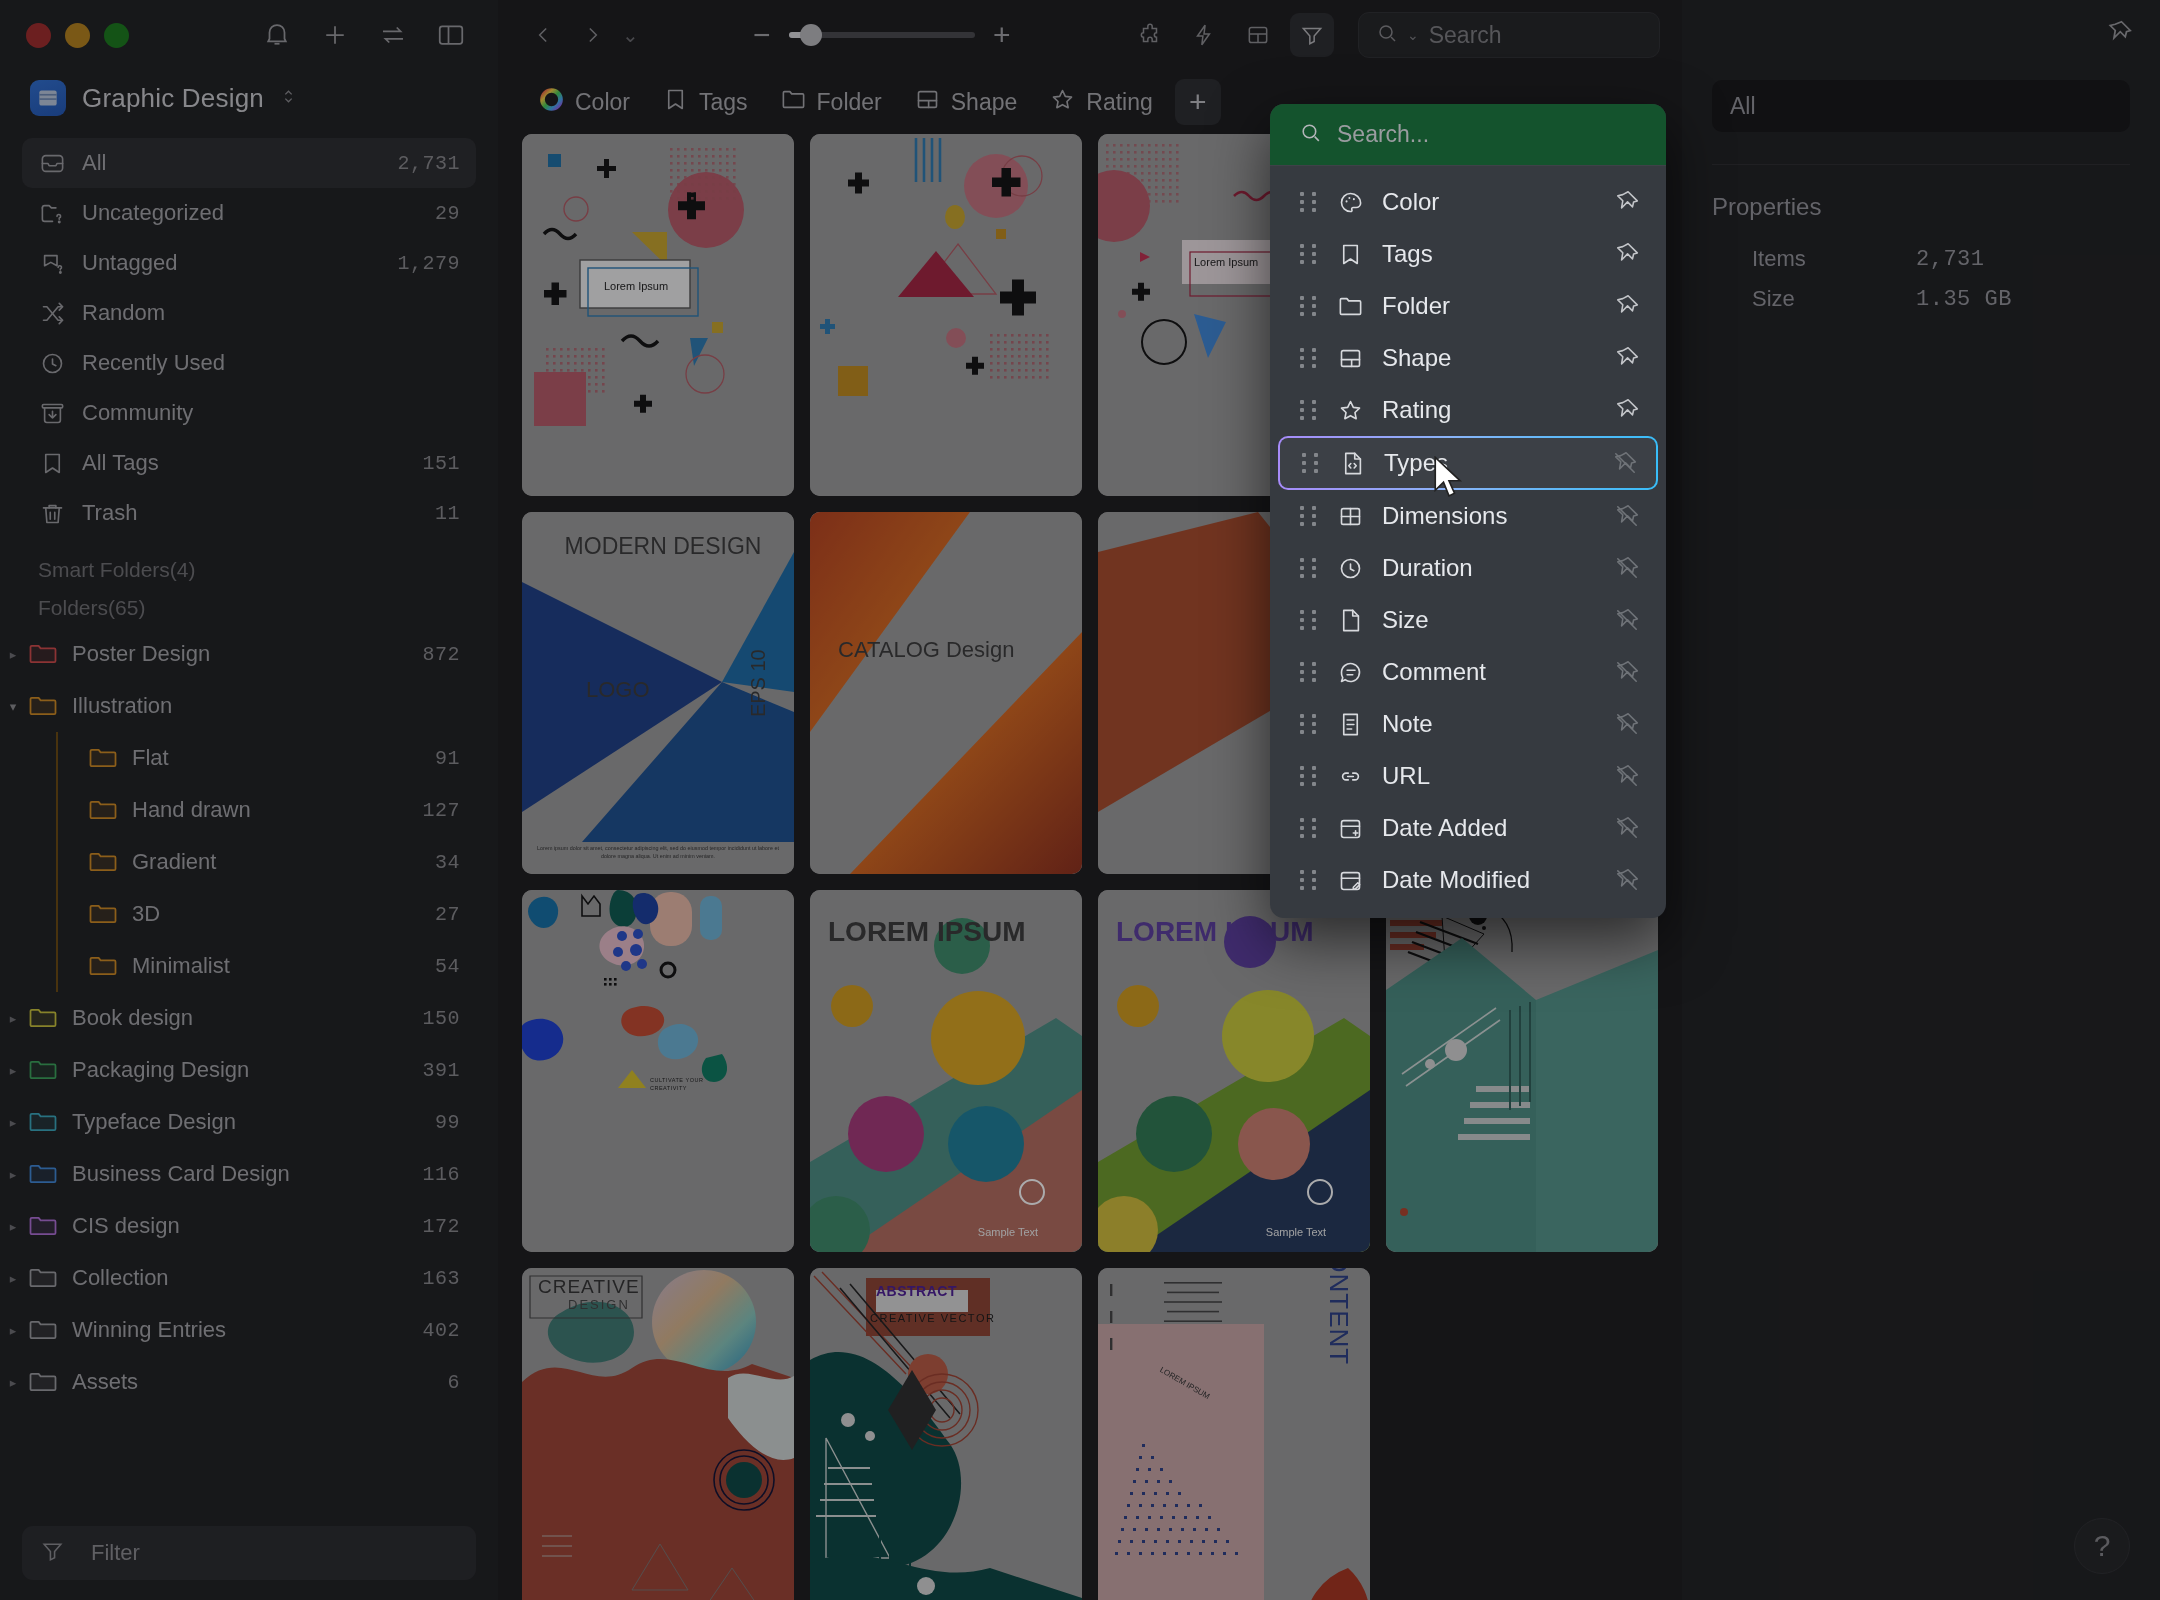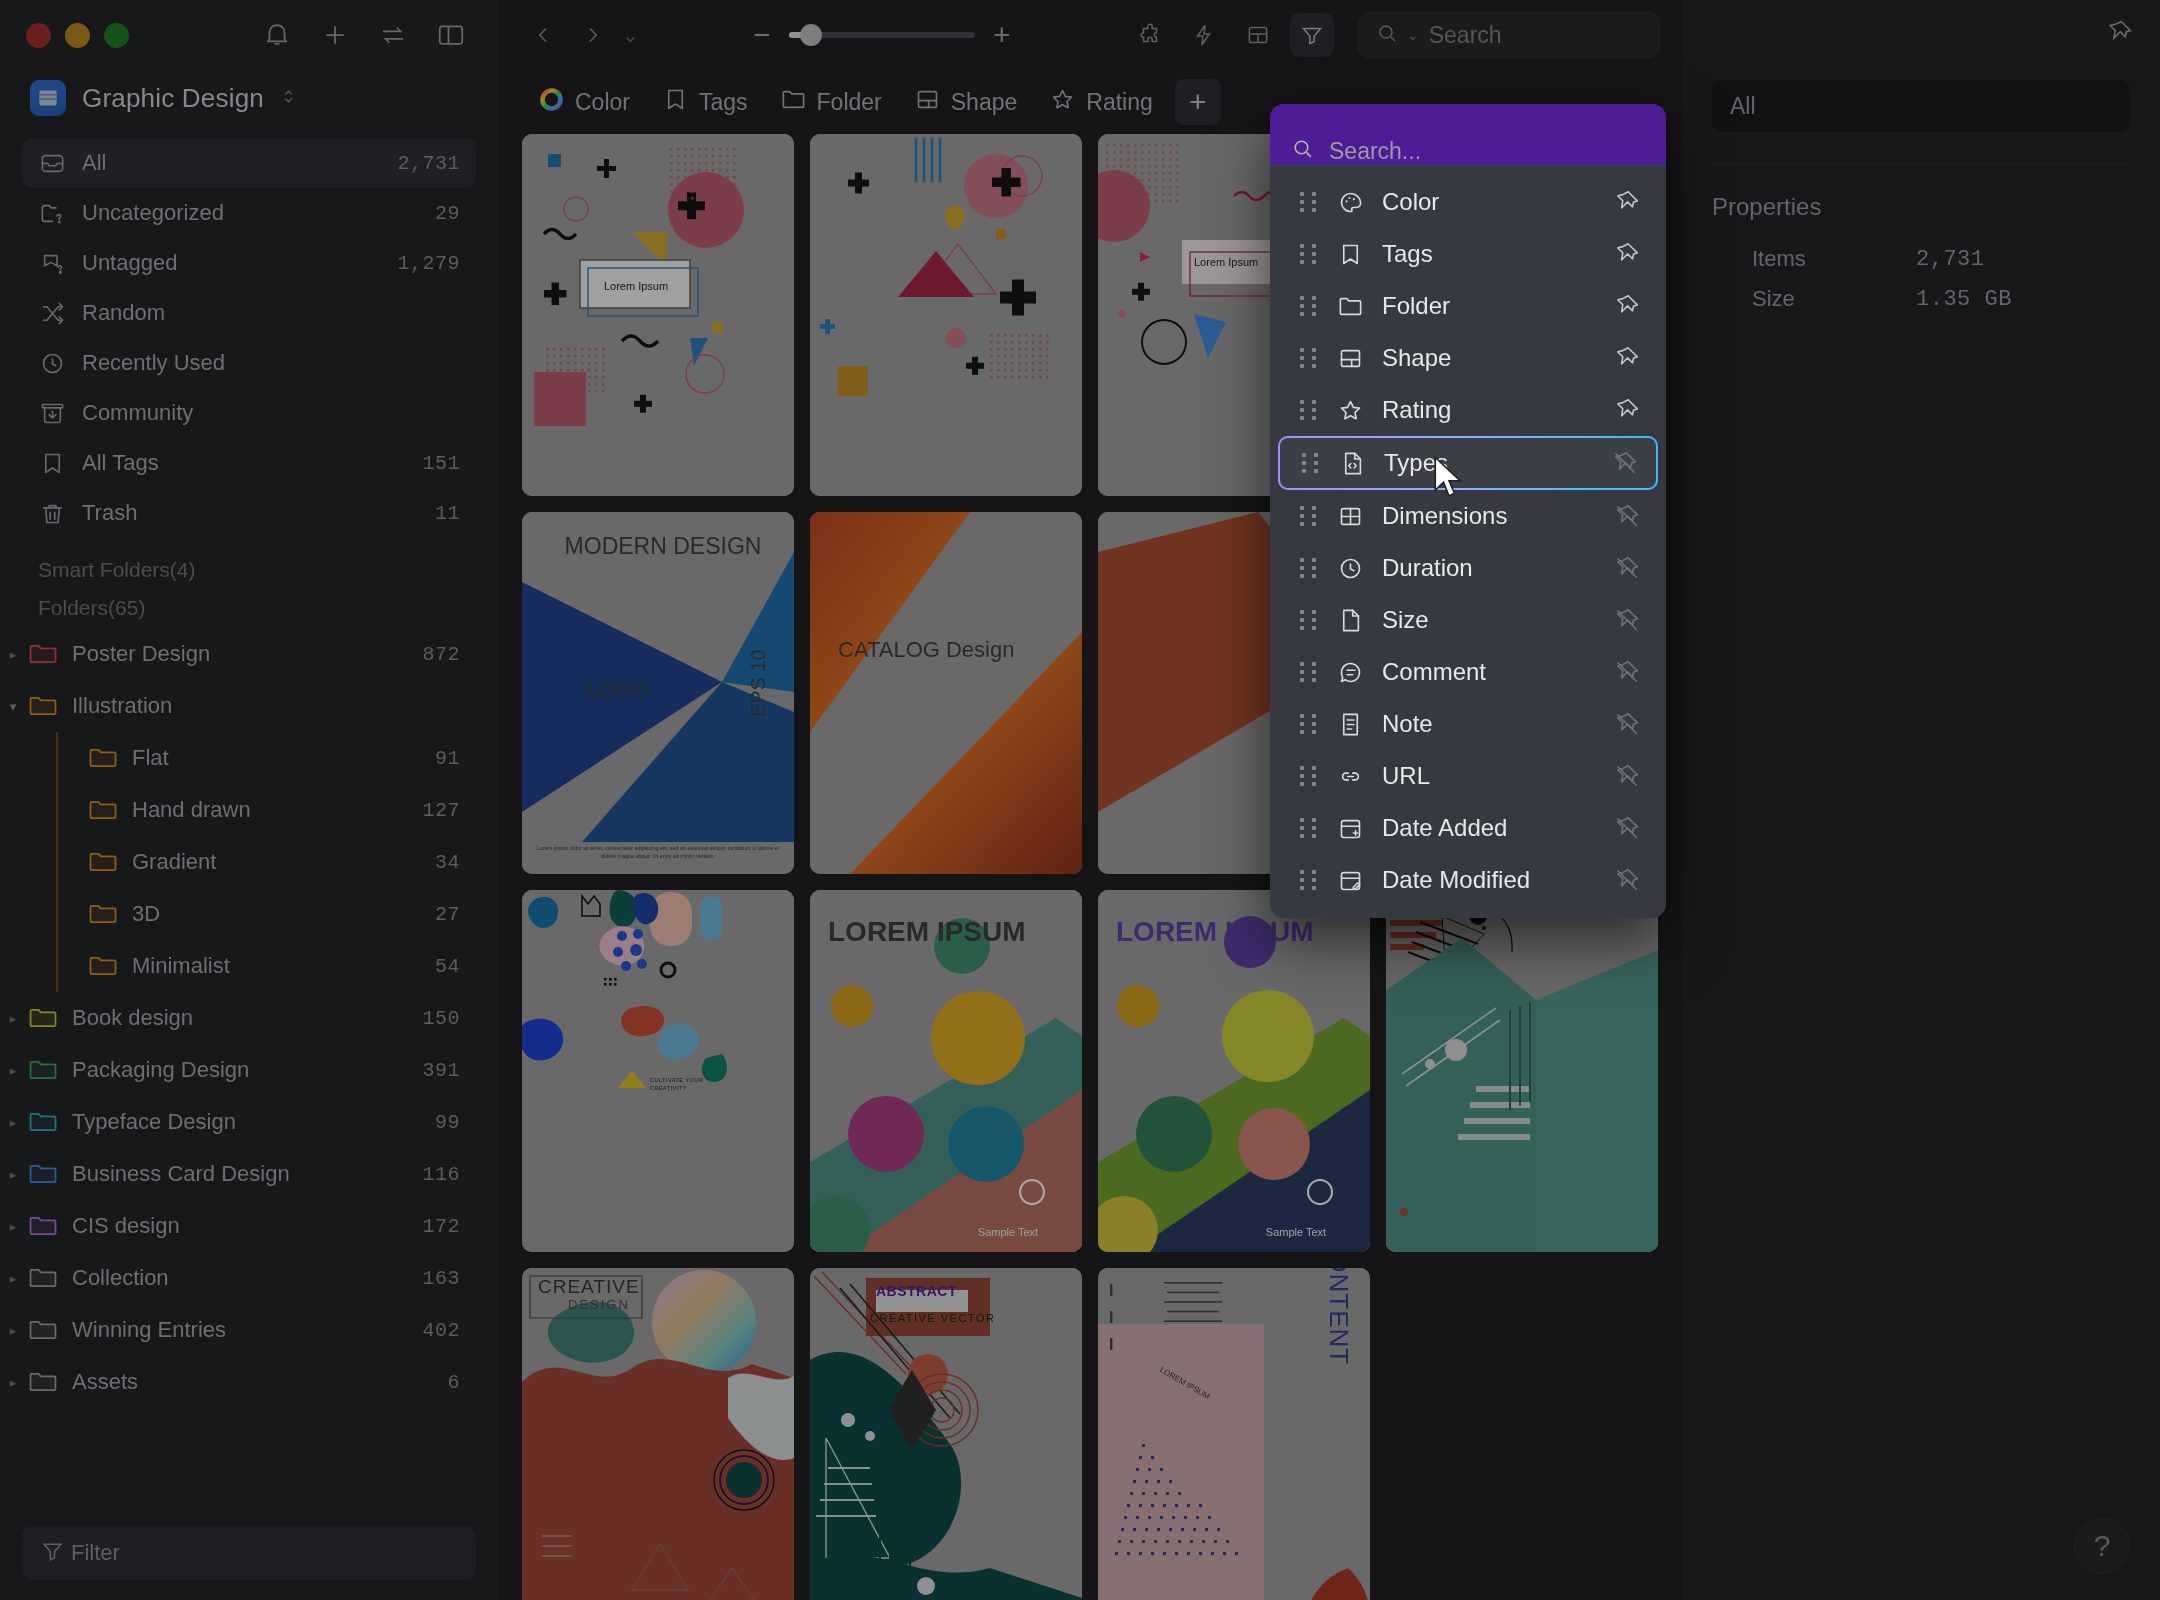--- a/index.html
+++ b/index.html
@@ -82,21 +82,21 @@
   .fi-label { flex: 1; }
   .fi-count { font-family: "Liberation Mono", monospace; font-size: 20px; color: #87878b; letter-spacing: .5px; }
   .fi-indent { width: 60px; flex: 0 0 60px; }
   .tree-line {
     position: absolute; left: 55px; top: 0; bottom: 0; width: 2px; background: #6b4a10;
   }
 
   .filter-bar {
     position: absolute; left: 22px; right: 22px; bottom: 20px;
     height: 54px; background: #2a2b2e; border-radius: 11px;
-    display: flex; align-items: center; gap: 6px; padding: 0 18px;
+    display: flex; align-items: center; gap: 26px; padding: 0 18px;
   }
   .filter-bar svg { width: 25px; height: 25px; color: #8c8c90; }
   .filter-bar .fb-text { color: #8c8c90; font-size: 22px; }
   .sidebar-fade {
     position: absolute; left: 0; right: 0; bottom: 86px; height: 28px;
     background: linear-gradient(to top, #1f2022, rgba(31,32,34,0));
     pointer-events: none;
   }
 
   
@@ -176,21 +176,21 @@
   }
 
   
   .dropdown {
     position: absolute; left: 1270px; top: 104px; width: 396px;
     background: #363a40; border-radius: 14px;
     box-shadow: 0 22px 60px rgba(0,0,0,.6);
     overflow: hidden; z-index: 50;
   }
   .dd-search {
-    height: 62px; background: #4c1d95; display: flex; align-items: flex-end; gap: 14px; padding: 0 20px;
+    height: 62px; background: #14532d; display: flex; align-items: center; gap: 14px; padding: 0 28px;
     border-bottom: 1px solid #3e4248;
   }
   .dd-search svg { width: 25px; height: 25px; color: #b4b6ba; }
   .dd-search .ph { color: #9a9ca0; font-size: 23px; }
   .dd-list { padding: 10px 0 12px 0; }
   .dd-item {
     height: 52px; display: flex; align-items: center; padding: 0 16px 0 18px;
     margin: 0 8px; border-radius: 10px; position: relative;
   }
   .dd-grip { width: 26px; flex:0 0 26px; display: grid; grid-template-columns: 6px 6px; gap: 4px 6px; justify-content:center; align-content:center; }

